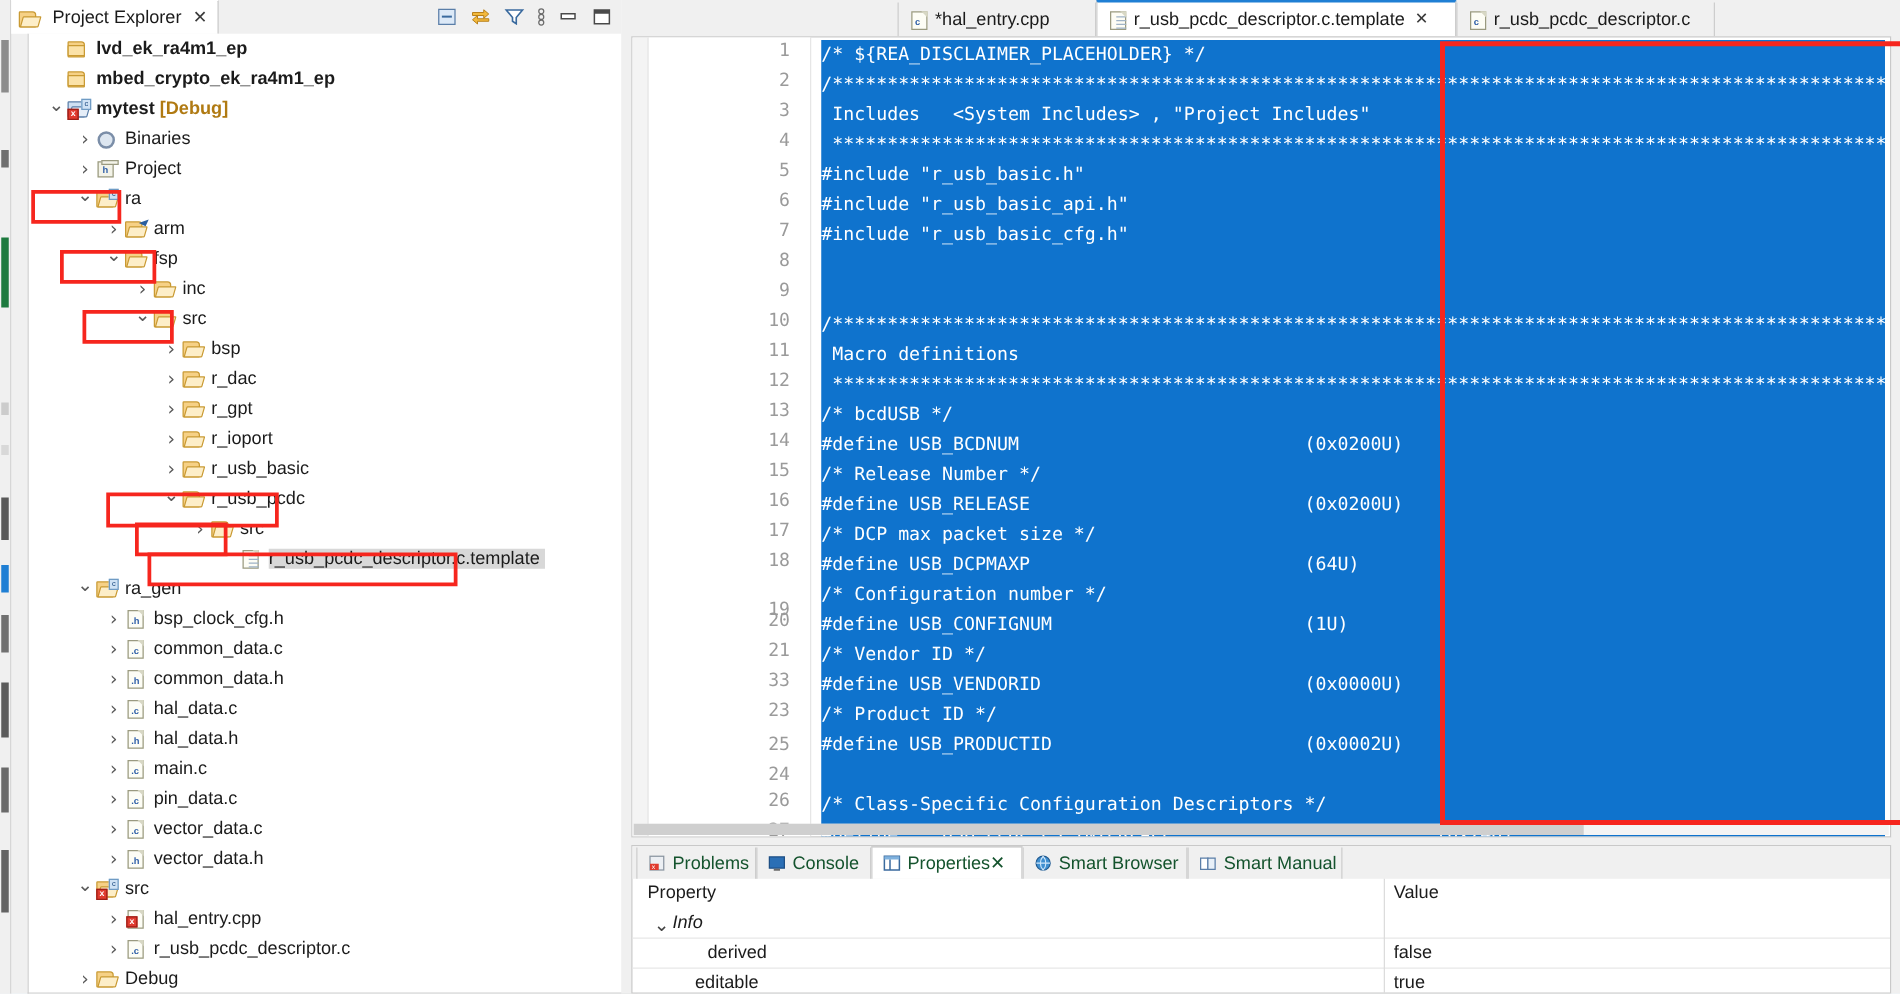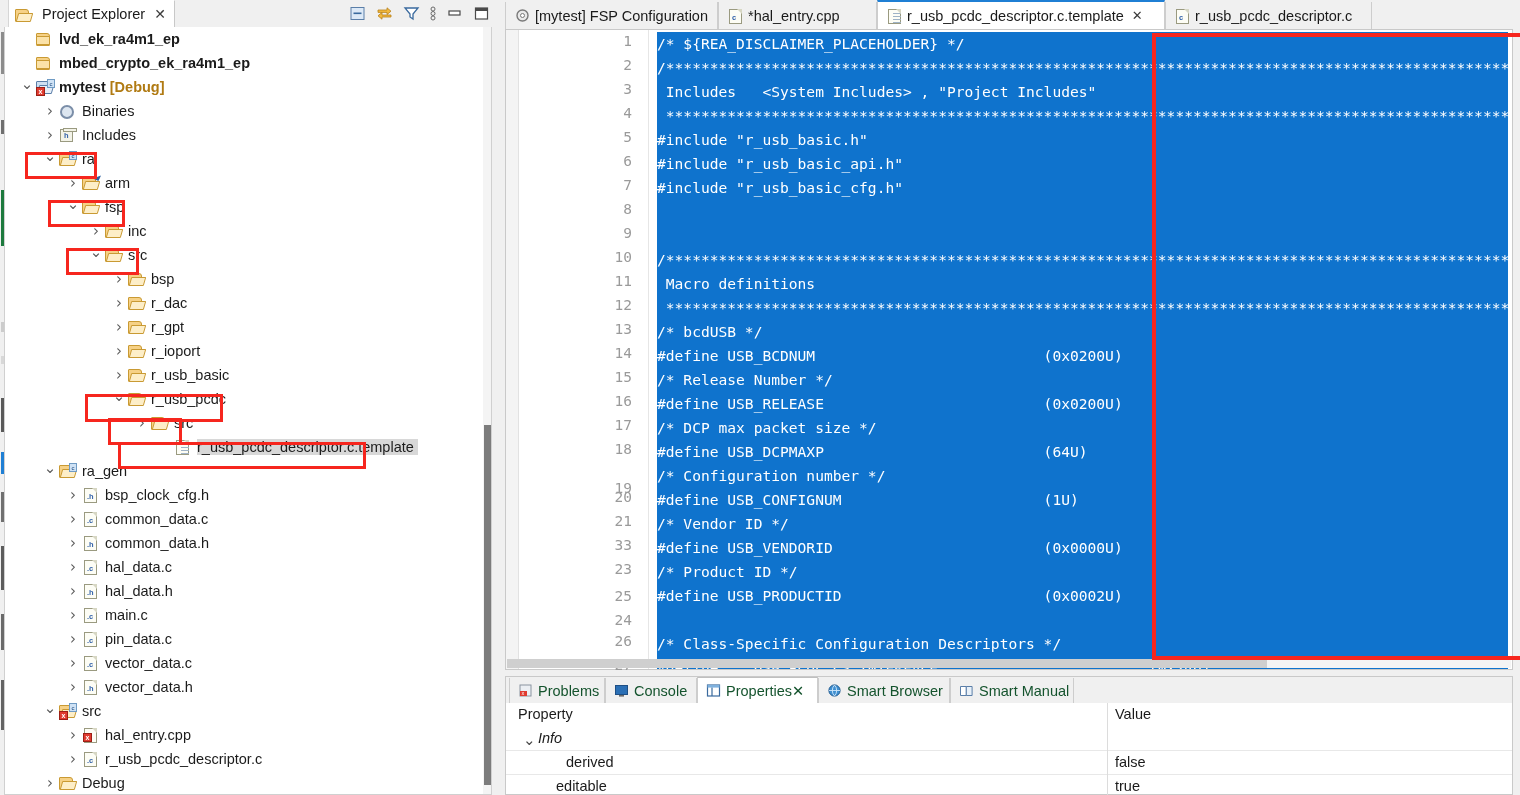--- a/index.html
+++ b/index.html
@@ -36,21 +36,21 @@
   }
   #pe-tab .tabtext { font-size: 14.5px; color: #1a1a1a; margin-left: 5px; }
   #pe-tab .tabclose {
     margin-left: 9px; font-size: 14px; color: #3b3b3b;
     font-family: "DejaVu Sans", sans-serif; line-height: 1;
   }
   .pe-tools { position: absolute; right: 7px; top: 5px; display: flex; align-items: center; gap: 10px; }
   .pe-tools .tool { width: 17px; height: 17px; position: relative; }
 
   #pe-tree {
-    position: absolute; left: 4px; top: 27px; width: 488px; height: 768px;
+    position: absolute; left: 22px; top: 27px; width: 488px; height: 768px;
     background: #ffffff; border: 1px solid #d0d0d0; border-top: none;
     overflow: hidden;
   }
   .trow {
     position: absolute; left: 0; height: 24px; display: flex; align-items: center;
     white-space: nowrap; font-size: 14.5px; color: #1b1b1b;
   }
   .twist {
     width: 16px; text-align: center; font-size: 11px; color: #5a5a5a;
     font-family: "DejaVu Sans", sans-serif; flex: 0 0 16px;
@@ -281,21 +281,21 @@
             </span>
             <span class="tlabel">Binaries</span>
           </div>
           <div class="trow" style="top: 96px; left: 37px;">
             <span class="twist" style="font-size: 15px;">›</span>
             <span class="ticon">
               <span class="stack-ic">
                 <span class="fext h" style="left:3px;">h</span>
               </span>
             </span>
-            <span class="tlabel">Includes</span>
+            <span class="tlabel">Project</span>
           </div>
           <div class="trow" style="top: 120px; left: 37px;">
             <span class="twist" style="font-size: 15px; line-height: 8px; padding-bottom: 6px;">⌄</span>
             <span class="ticon">
               <span class="fold open">
                 <span class="back"></span>
                 <span class="front"></span>
                 <span class="badge-c">c</span>
               </span>
             </span>
@@ -571,27 +571,20 @@
         <div class="redbox" style="left: 66px; top: 248px; width: 73px; height: 27px;"></div>
         <div class="redbox" style="left: 85px; top: 394px; width: 138px; height: 28px;"></div>
         <div class="redbox" style="left: 108px; top: 418px; width: 74px; height: 27px;"></div>
         <div class="redbox" style="left: 118px; top: 442px; width: 248px; height: 27px;"></div>
       </div>
   </div>
 
   <div id="right-pane">
 
     <div id="tabbar">
-        <div class="etab" style="left: 0px; width: 213px;">
-          <span class="eicon"><svg width="15" height="15" viewBox="0 0 15 15">
-              <circle cx="7.5" cy="7.5" r="5.5" fill="#e9e9e9" stroke="#7a7a7a" stroke-width="1.4"></circle>
-              <circle cx="7.5" cy="7.5" r="2" fill="#ffffff" stroke="#7a7a7a" stroke-width="1"></circle>
-            </svg></span>
-          <span>[mytest] FSP Configuration</span>
-        </div>
         <div class="etab" style="left: 213px; width: 159px;">
           <span class="eicon">
             <span class="filei" style="left:1px;">
               <span class="fext c">c</span>
             </span>
           </span>
           <span>*hal_entry.cpp</span>
         </div>
         <div class="etab active" style="left: 372px; width: 288px;">
           <span class="eicon">

